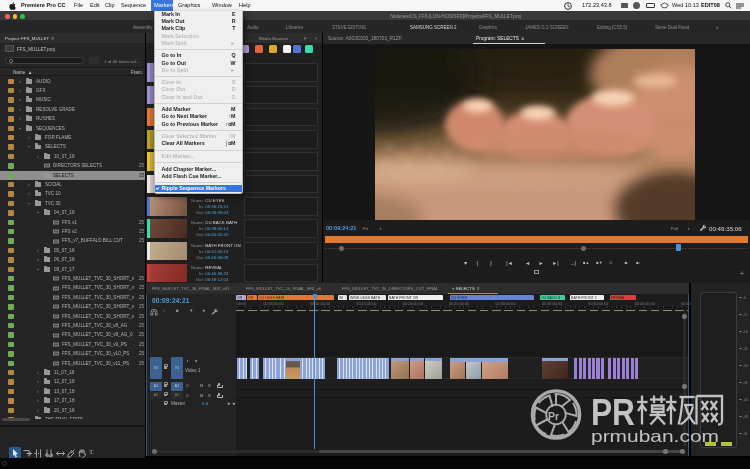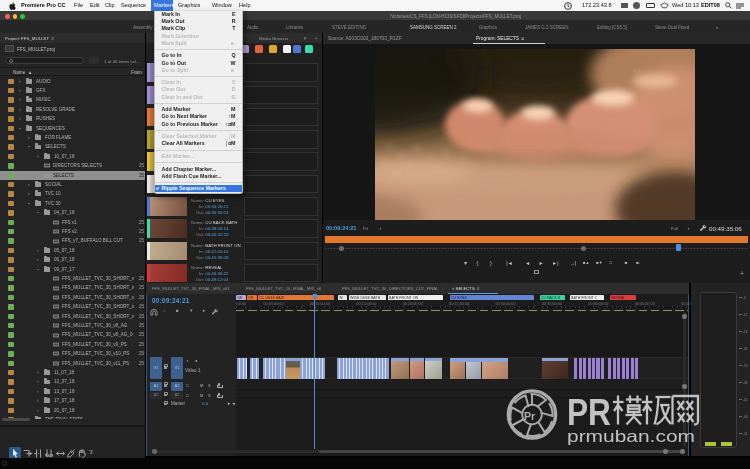--- a/index.html
+++ b/index.html
@@ -61,21 +61,21 @@
 #menu .it .sc{position:absolute;right:6px;top:0;}
 #menu .it.dis{color:#b9b9b9;}
 #menu .sep{height:5.4px;position:relative;}
 #menu .sep:after{content:"";position:absolute;left:0;right:0;top:2.2px;height:1px;background:#d2d2d2;}
 #menu .it.hl{background:#3776e0;color:#fff;}
 .vchk{position:absolute;left:1.8px;top:1.6px;width:3.2px;height:1.8px;border-left:1.1px solid #fff;border-bottom:1.1px solid #fff;transform:rotate(-48deg);}
 .lock{position:absolute;width:3.6px;height:2.8px;background:#9a9a9a;border-radius:0.5px;}
 .lock:before{content:"";position:absolute;left:0.6px;top:-1.6px;width:2.2px;height:1.8px;border:0.7px solid #9a9a9a;border-bottom:none;border-radius:1.2px 1.2px 0 0;}
 .mic{position:absolute;width:1.8px;height:3px;background:#b8b8b8;border-radius:1px;}
 .mic:after{content:"";position:absolute;left:-0.9px;top:1.6px;width:3.4px;height:2px;border:0.5px solid #b8b8b8;border-top:none;border-radius:0 0 1.5px 1.5px;}
-#wm{position:absolute;left:496px;top:383px;width:230px;height:70px;z-index:40;}
+#wm{position:absolute;left:520px;top:383px;width:230px;height:70px;z-index:40;}
 .ticon{position:absolute;top:2.8px;font-size:5.3px;}
 </style>
 </head>
 <body>
 <div id="screen">
 <div id="menubar">
 <div id="markers-hl"></div>
 <svg class="abs" style="left:8.5px;top:1.5px;" width="7" height="8" viewBox="0 0 14 16">
         <path d="M11.3 8.6c0-2 1.6-3 1.7-3.1-.9-1.4-2.4-1.6-2.9-1.6-1.2-.1-2.4.7-3 .7-.6 0-1.6-.7-2.6-.7C3.2 4 2 4.7 1.3 5.8c-1.4 2.4-.4 6 1 8 .7 1 1.5 2.1 2.5 2 1-.1 1.4-.7 2.6-.7 1.2 0 1.6.7 2.6.7 1.1 0 1.8-1 2.4-2 .8-1.1 1.1-2.2 1.1-2.3-.1 0-2.2-.9-2.2-2.9zM9.4 2.8c.5-.7.9-1.6.8-2.5-.8 0-1.7.5-2.3 1.2-.5.6-.9 1.5-.8 2.4.8.1 1.7-.5 2.3-1.1z" fill="#1a1a1a"></path>
       </svg>

